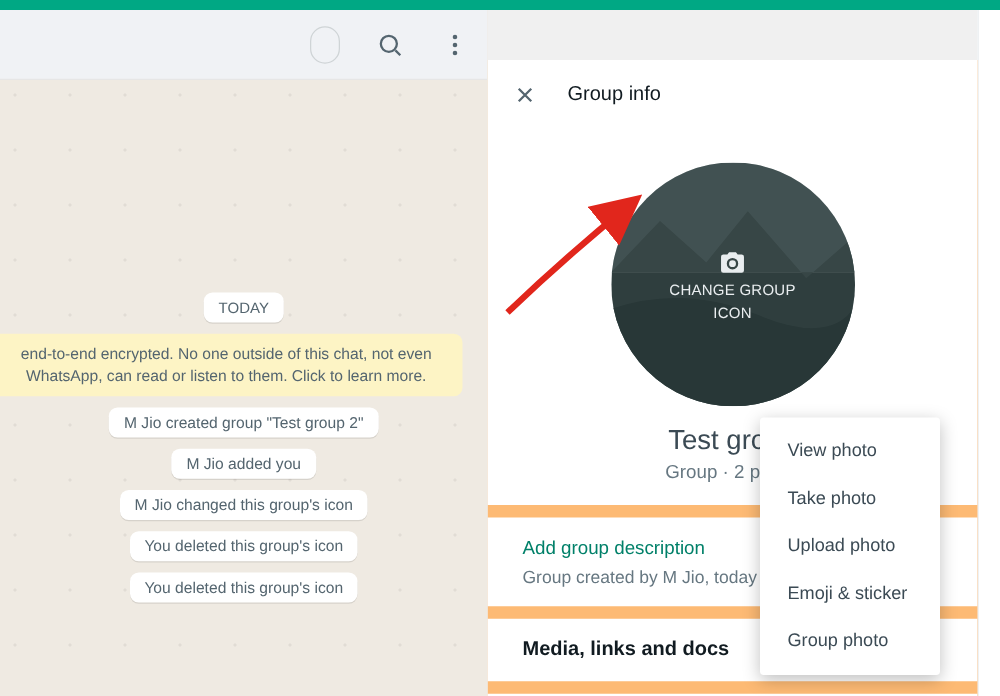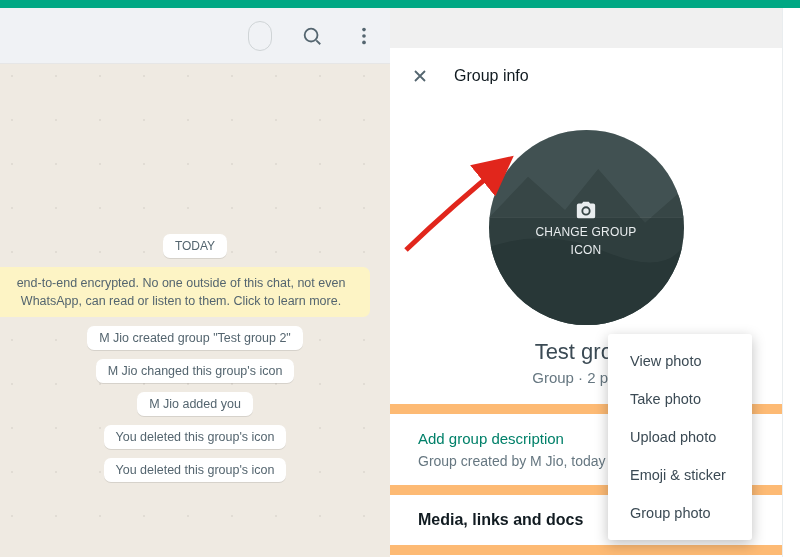--- a/index.html
+++ b/index.html
@@ -74,22 +74,22 @@
               <circle cx="12" cy="19" r="2"></circle>
             </svg>
         </div>
       </div>
       <div class="chat-body">
         <div class="doodle"></div>
         <div class="chat-scroll">
           <div class="date-chip">TODAY</div>
           <div class="enc-banner">end-to-end encrypted. No one outside of this chat, not even WhatsApp, can read or listen to them. Click to learn more.</div>
           <div class="sys-msg">M Jio created group "Test group 2"</div>
+          <div class="sys-msg">M Jio added you</div>
           <div class="sys-msg">M Jio changed this group's icon</div>
-          <div class="sys-msg">M Jio added you</div>
           <div class="sys-msg">You deleted this group's icon</div>
           <div class="sys-msg">You deleted this group's icon</div>
         </div>
       </div>
     </div>
 
     <div class="info-panel">
       <div class="info-header">
         <div class="close-x">
           <svg viewBox="0 0 24 24" width="20" height="20" fill="none" stroke="currentColor" stroke-width="2.2">

